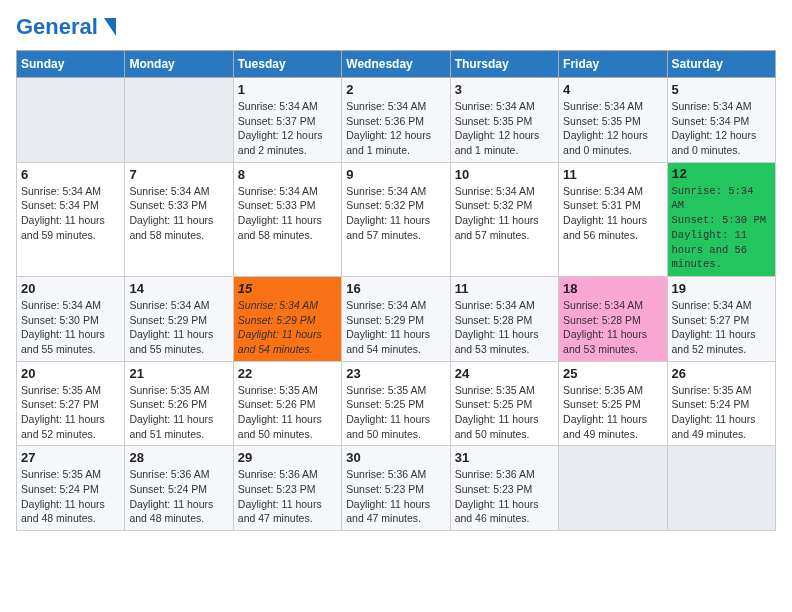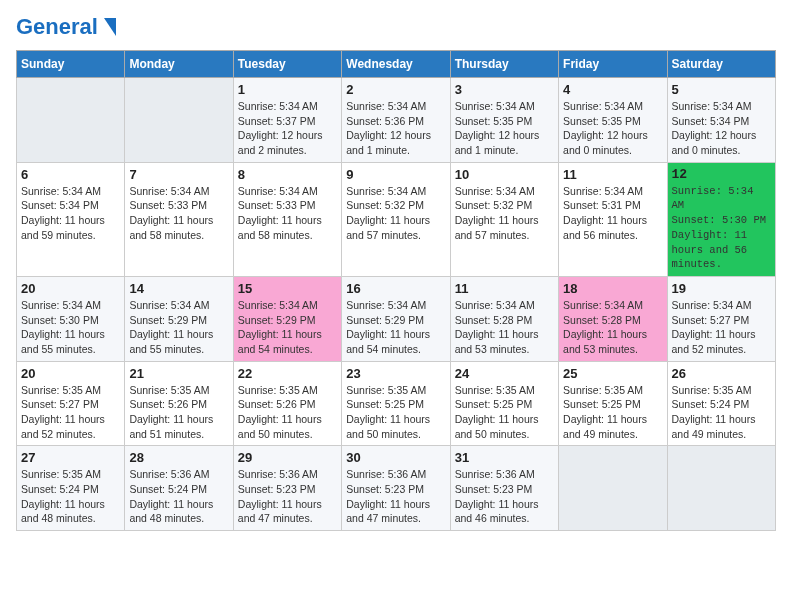--- a/index.html
+++ b/index.html
@@ -180,21 +180,21 @@
       </tr>
       <tr>
         <td style="background: rgb(245, 247, 250);">
           <span class="day-number">20</span>
           <div class="day-detail">Sunrise: 5:34 AM<br>Sunset: 5:30 PM<br>Daylight: 11 hours and 55 minutes.</div>
         </td>
         <td style="background: rgb(245, 247, 250);">
           <span class="day-number">14</span>
           <div class="day-detail">Sunrise: 5:34 AM<br>Sunset: 5:29 PM<br>Daylight: 11 hours and 55 minutes.</div>
         </td>
-        <td style="background: #f9a8d4;">
+        <td style="background: #f97316; font-style: italic;">
           <span class="day-number">15</span>
           <div class="day-detail">Sunrise: 5:34 AM<br>Sunset: 5:29 PM<br>Daylight: 11 hours and 54 minutes.</div>
         </td>
         <td style="background: rgb(245, 247, 250);">
           <span class="day-number">16</span>
           <div class="day-detail">Sunrise: 5:34 AM<br>Sunset: 5:29 PM<br>Daylight: 11 hours and 54 minutes.</div>
         </td>
         <td style="background: rgb(245, 247, 250);">
           <span class="day-number">11</span>
           <div class="day-detail">Sunrise: 5:34 AM<br>Sunset: 5:28 PM<br>Daylight: 11 hours and 53 minutes.</div>

